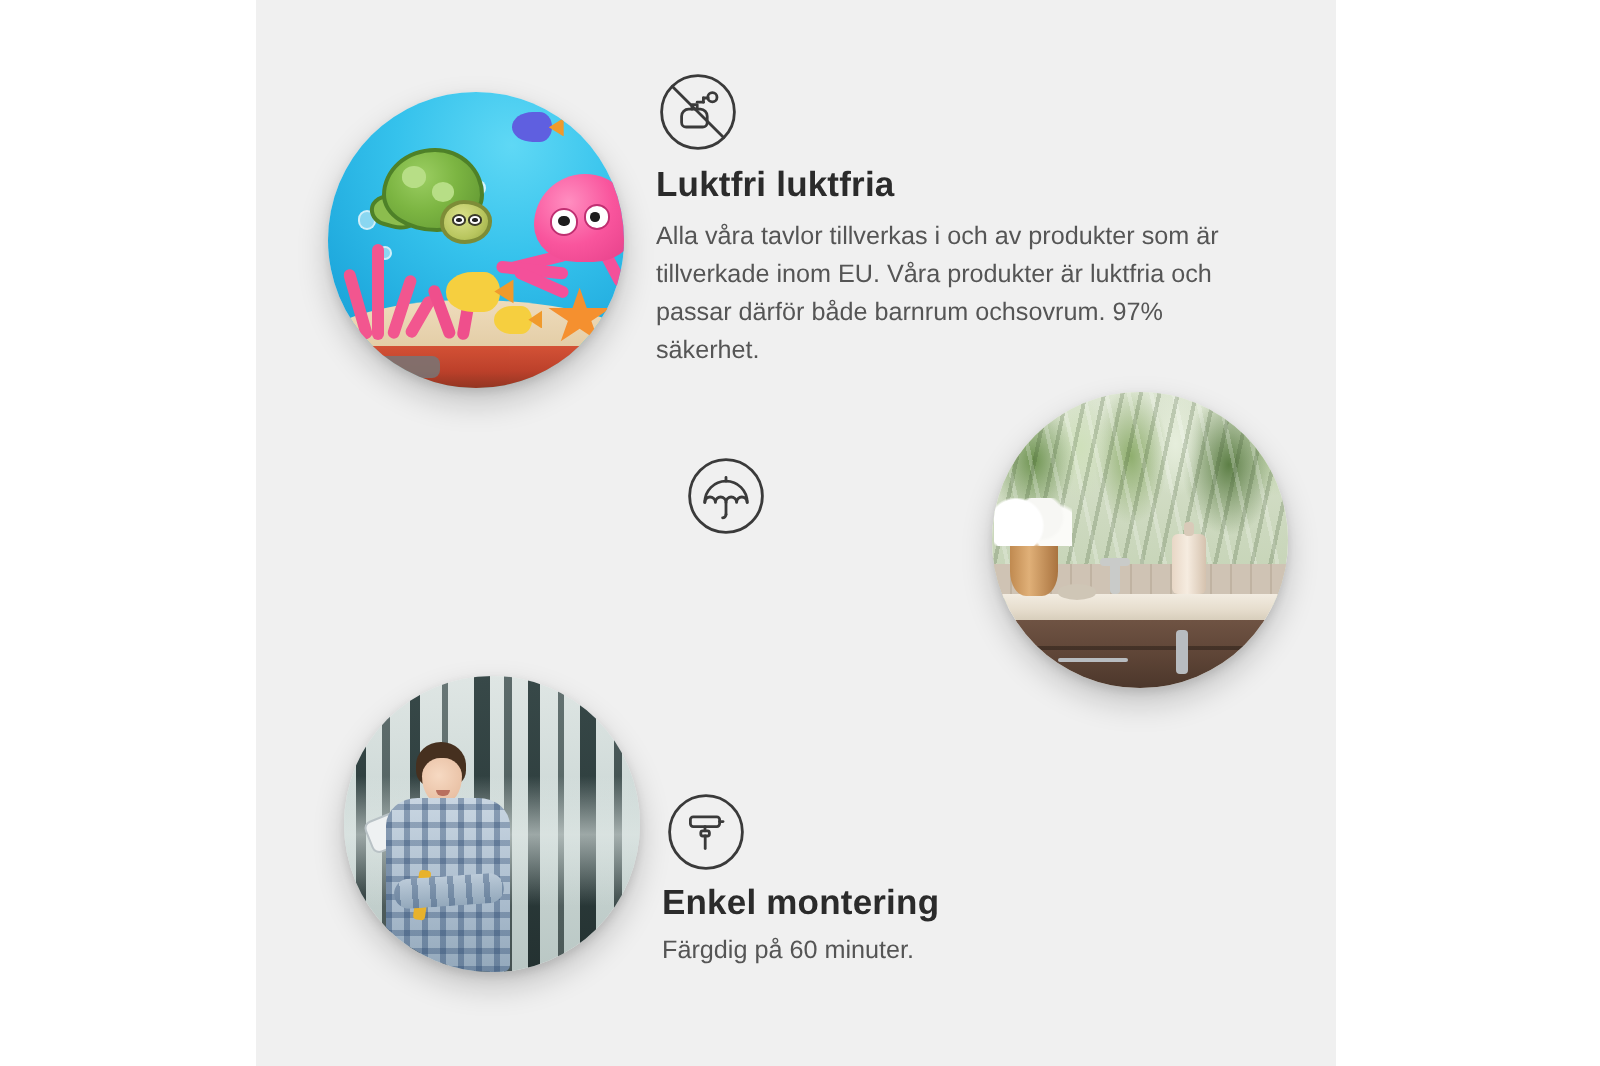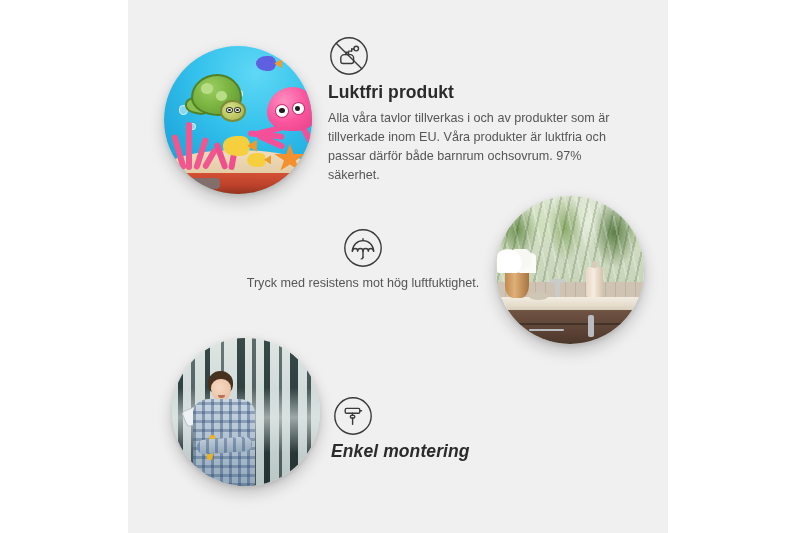--- a/index.html
+++ b/index.html
@@ -68,21 +68,21 @@
 
   
   .blk2 { left: 90px; top: 228px; width: 290px; text-align: center; }
   .blk2 .icon-wrap { margin: 0 auto 6px auto; }
   .blk2 .f-title { margin-bottom: 4px; text-align: center; }
   .blk2 .f-body { text-align: center; }
 
   
   .blk3 { left: 203px; top: 396px; width: 260px; }
   .blk3 .icon-wrap { margin-left: 2px; margin-bottom: 5px; }
-  .blk3 .f-title { margin-bottom: 3px; font-style: italic; }
+  .blk3 .f-title { margin-bottom: 3px; }
   .blk3 .f-body { }
 
   
   .photo {
     position: absolute;
     border-radius: 50%;
     overflow: hidden;
     box-shadow: 0 7px 16px rgba(0,0,0,0.20), 0 2px 5px rgba(0,0,0,0.10);
   }
   .photo .scene { position: absolute; inset: 0; }
@@ -390,21 +390,21 @@
           <circle cx="20" cy="20" r="18.2"></circle>
           <path d="M15.3 18.6h5.9c1.9 0 3.4 1.6 3.4 3.5v3.1c0 1.3-1 2.3-2.3 2.3h-8.2c-1.3 0-2.3-1-2.3-2.3v-3.1c0-1.9 1.6-3.5 3.5-3.5z"></path>
           <path d="M17 18.6v-2.3h2.6v2.3"></path>
           <path d="M19.6 15.1h3.1"></path>
           <path d="M22.7 15.1v-2.1"></path>
           <path d="M22.7 13h2.4"></path>
           <circle cx="27.2" cy="12.6" r="2.3"></circle>
           <path d="M7.2 7.2 32.8 32.8"></path>
         </svg>
       </span>
-      <div class="f-title">Luktfri produkt</div>
+      <div class="f-title">Luktfri luktfria</div>
       <div class="f-body">Alla våra tavlor tillverkas i och av produkter som är tillverkade inom EU. Våra produkter är luktfria och passar därför både barnrum ochsovrum. 97% säkerhet.</div>
     </div>
 
     <div class="photo photo2">
       <div class="scene">
         <div class="bath-bg"></div>
         <div class="leaf-wall"></div>
         <div class="backsplash"></div>
         <div class="counter"></div>
         <div class="cabinet">
@@ -424,21 +424,20 @@
       <span class="icon-wrap">
         <svg viewBox="0 0 40 40" fill="none" stroke="#3a3a3a" stroke-width="1.4" stroke-linecap="round" stroke-linejoin="round">
           <circle cx="20" cy="20" r="18.2"></circle>
           <path d="M9.4 23.2c0-5.9 4.7-10.6 10.6-10.6s10.6 4.7 10.6 10.6"></path>
           <path d="M9.4 23.2c0-1.5 1.2-2.7 2.6-2.7s2.7 1.2 2.7 2.7c0-1.5 1.2-2.7 2.6-2.7s2.7 1.2 2.7 2.7c0-1.5 1.2-2.7 2.6-2.7s2.7 1.2 2.7 2.7c0-1.5 1.2-2.7 2.6-2.7s2.7 1.2 2.7 2.7"></path>
           <path d="M20 23.2v6.1"></path>
           <path d="M20 29.3c0 .9-.8 1.6-1.7 1.6"></path>
           <path d="M20 12.6v-1.9"></path>
         </svg>
       </span>
-      <div class="f-body">Tryck med resistens mot hög luftfuktighet.</div>
     </div>
 
     <div class="photo photo3">
       <div class="scene">
         <div class="forest-bg"></div>
         <div class="trees">
           <i></i>
             <i></i>
             <i></i>
             <i></i>
@@ -467,16 +466,17 @@
         <svg viewBox="0 0 40 40" fill="none" stroke="#3a3a3a" stroke-width="1.4" stroke-linecap="round" stroke-linejoin="round">
           <circle cx="20" cy="20" r="18.2"></circle>
           <rect x="12.2" y="12.4" width="14.6" height="4.9" rx="1.4"></rect>
           <path d="M19.5 17.3v2.1"></path>
           <rect x="17.4" y="19.4" width="4.3" height="2.6" rx="1"></rect>
           <path d="M19.6 22v6.3"></path>
           <path d="M26.8 14.8h1.7"></path>
         </svg>
       </span>
       <div class="f-title">Enkel montering</div>
+      <div class="f-body">Färgdig på 60 minuter.</div>
     </div>
 
   </div>
 </div>
 
 </body></html>

